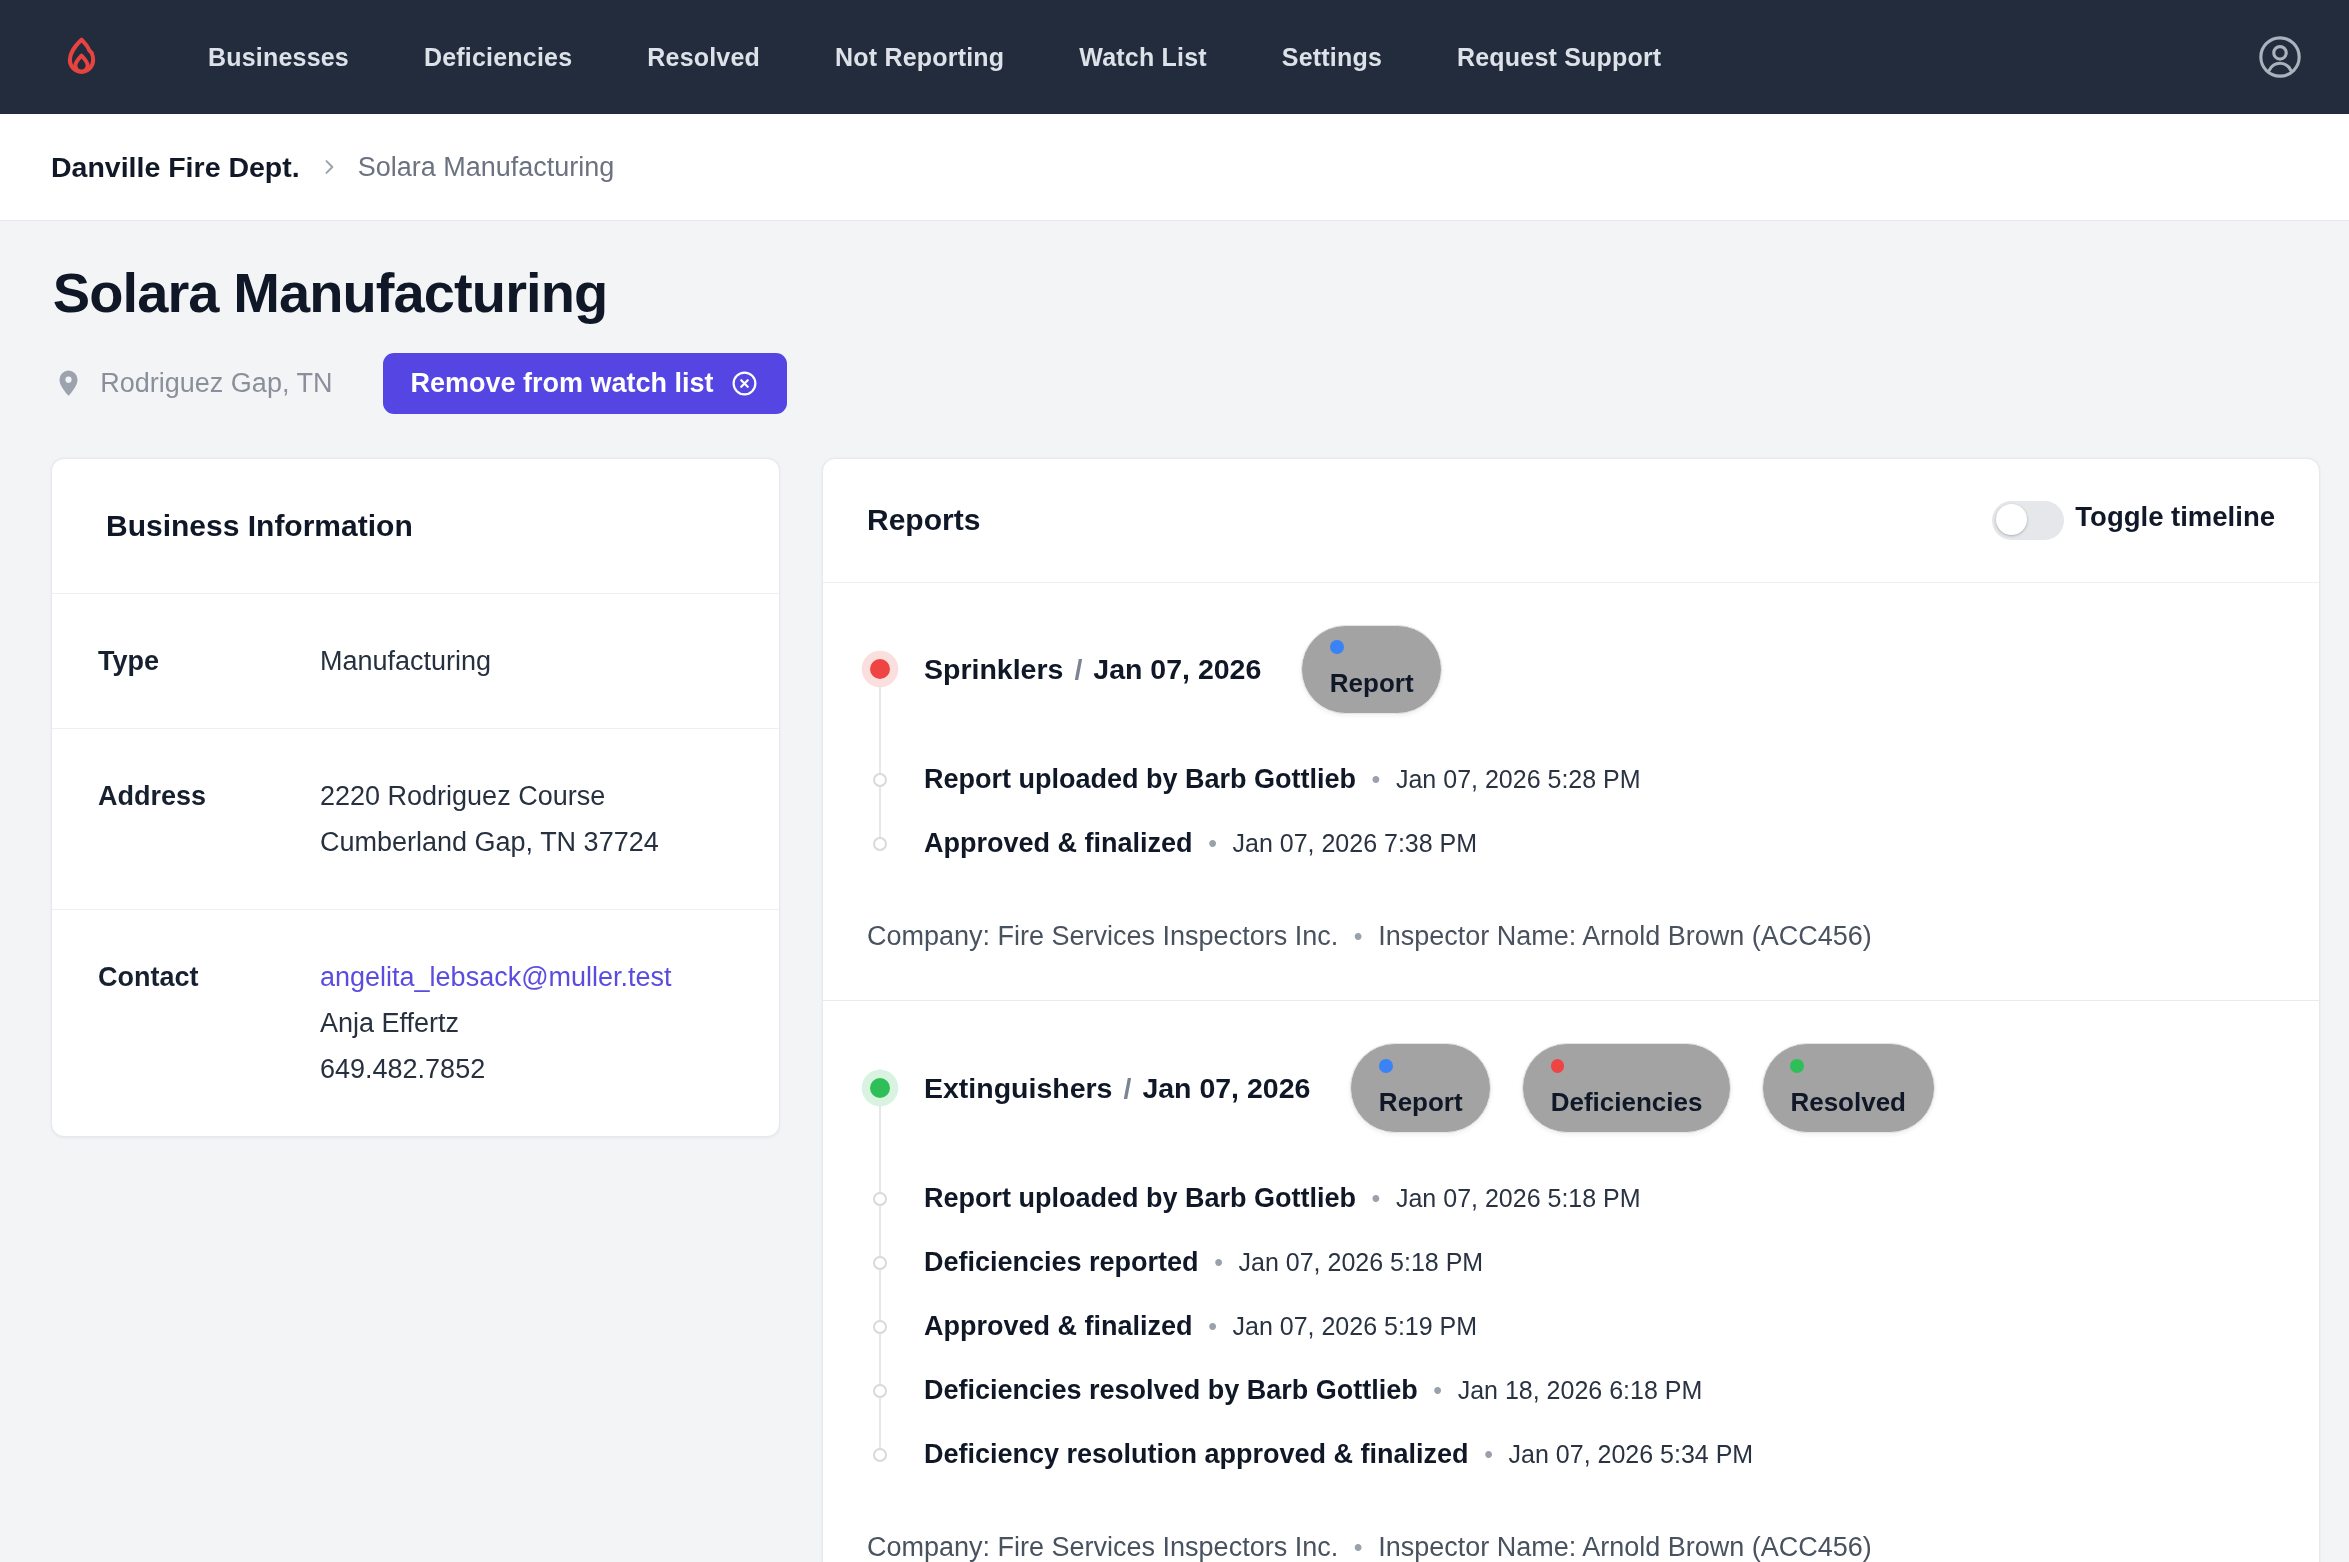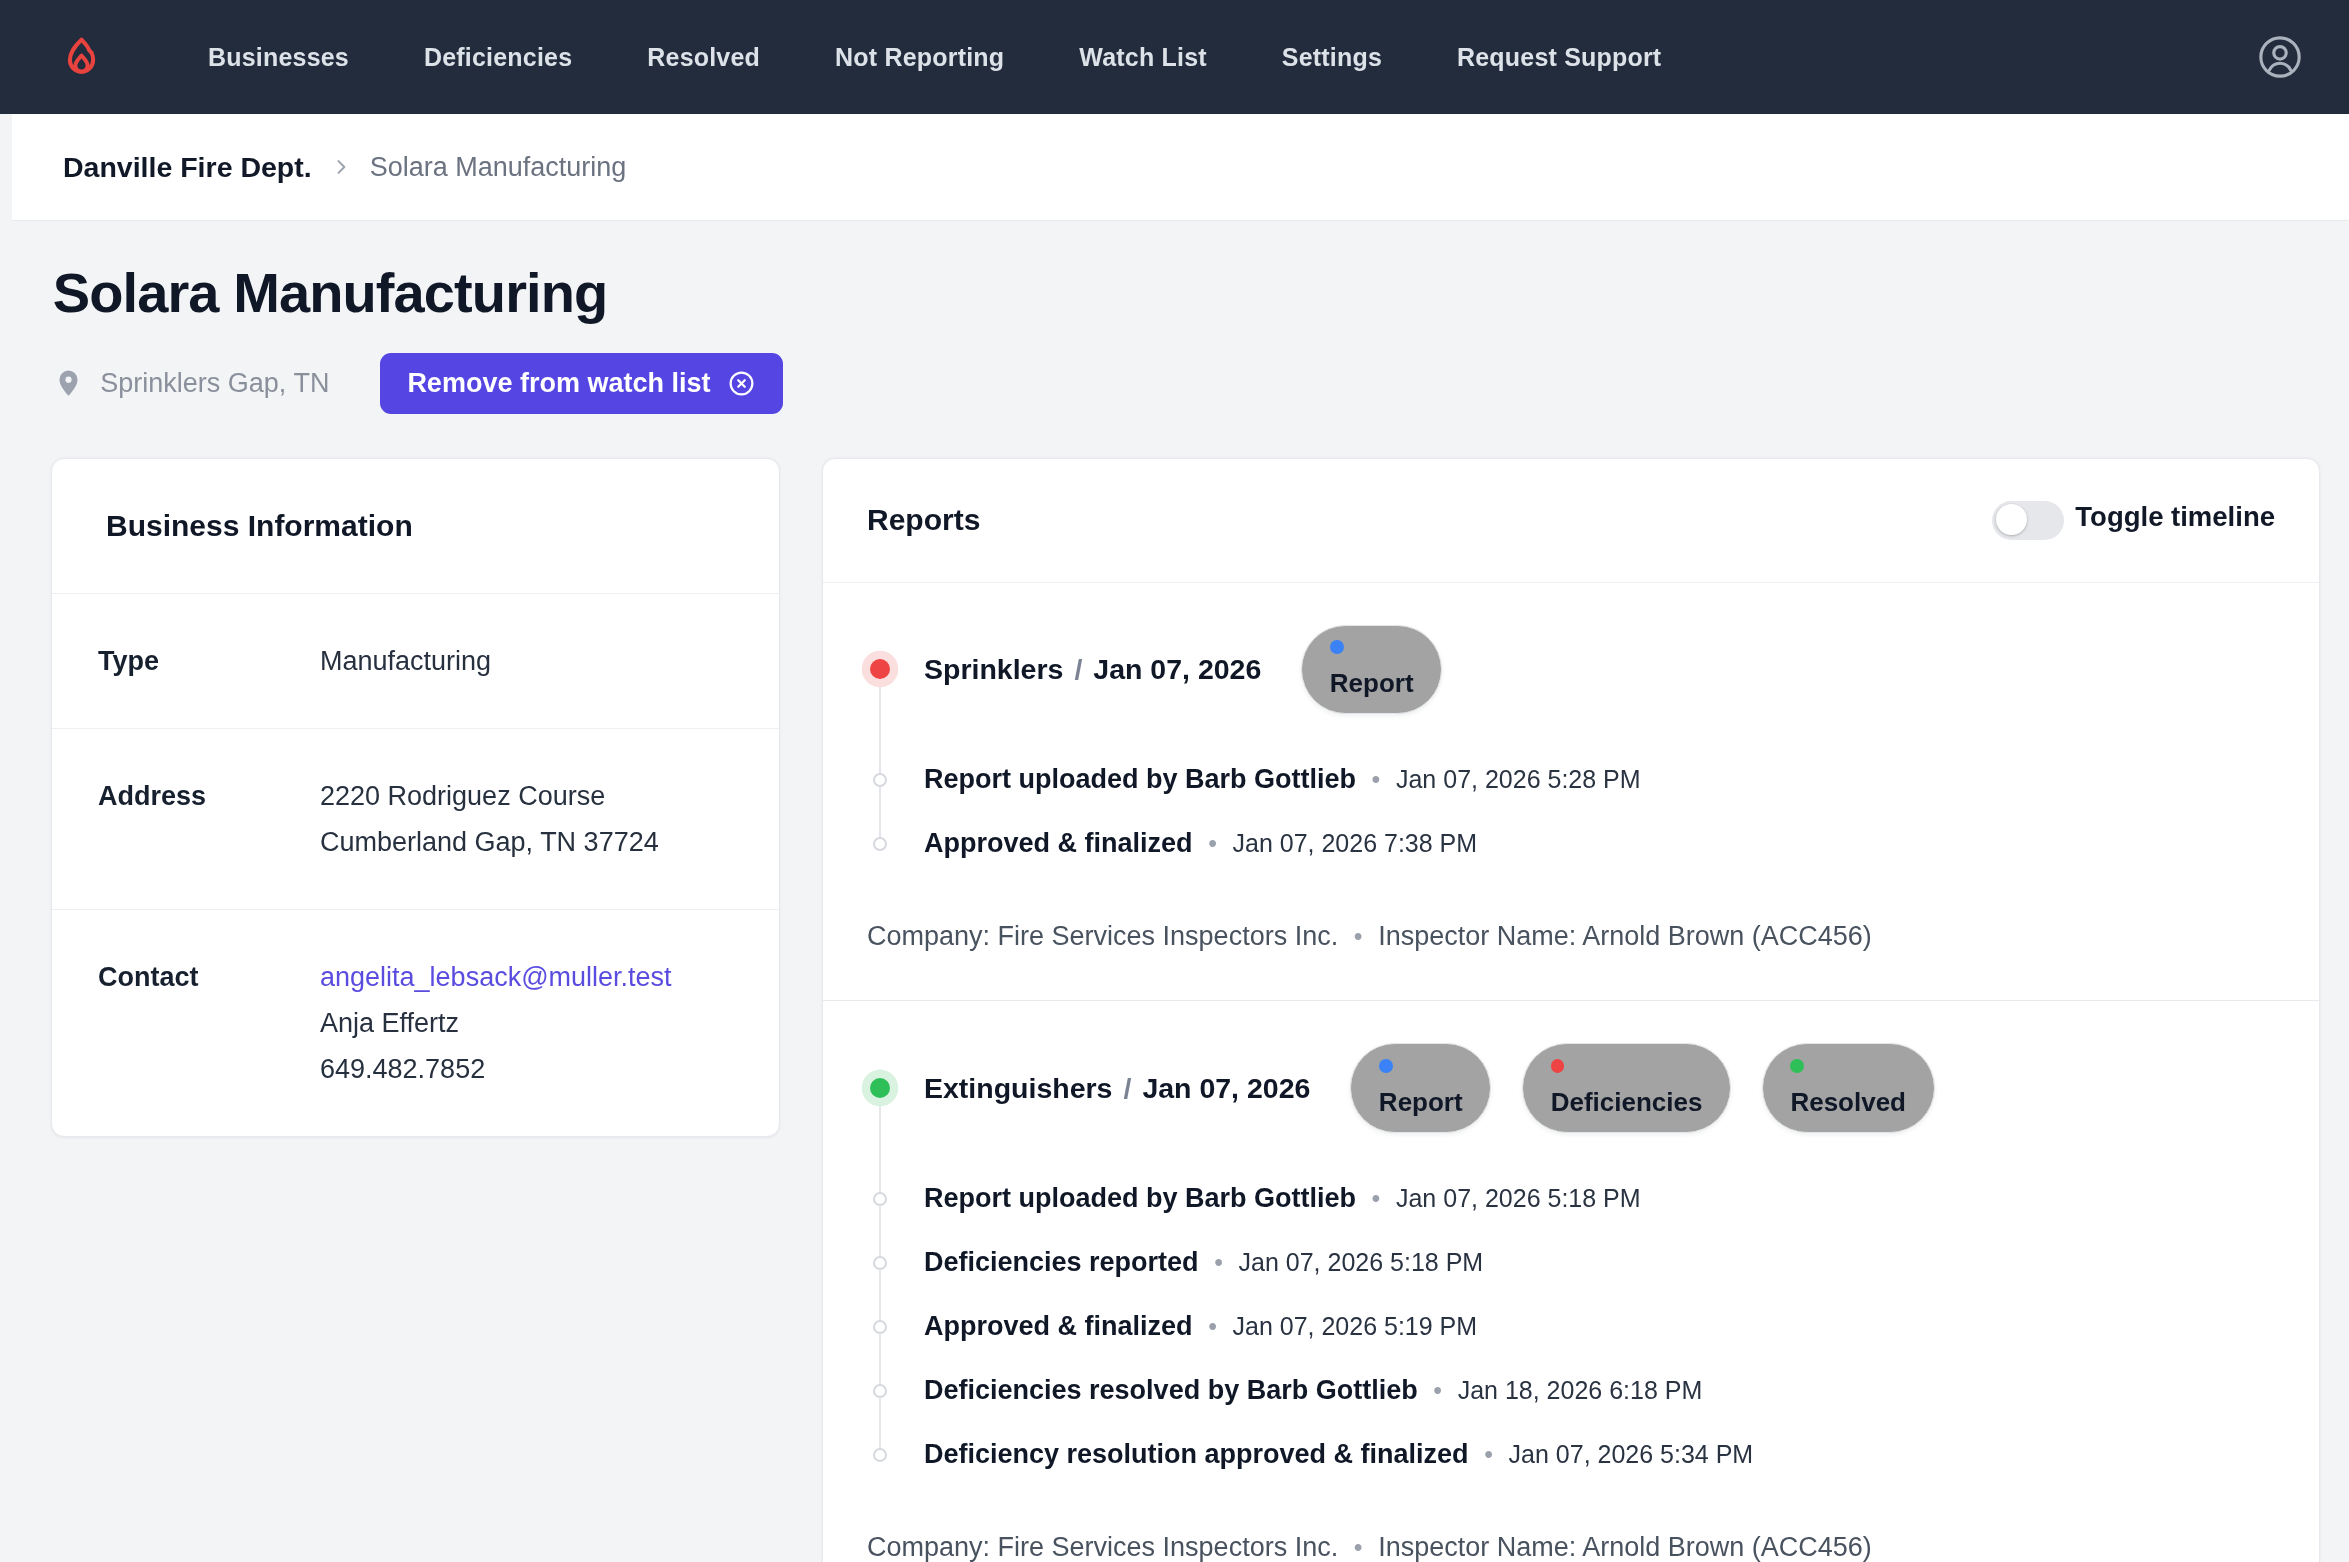--- a/index.html
+++ b/index.html
@@ -10,21 +10,21 @@
   
   .navbar { height:114px; flex:none; background:#222c3c; display:flex; align-items:center; padding:0 44px 0 51px; }
   .logo { width:61px; height:61px; display:flex; align-items:center; justify-content:center; cursor:pointer; }
   .logo svg { width:57px; height:57px; }
   .nav-links { display:flex; gap:75px; margin-left:96px; }
   .nav-link { color:#dde2e9; font-size:25px; font-weight:600; text-decoration:none; cursor:pointer; letter-spacing:0.2px; }
   .account { margin-left:auto; width:51px; height:51px; cursor:pointer; display:flex; align-items:center; justify-content:center; }
   .account svg { width:50px; height:50px; }
 
   
-  .breadcrumb-bar { height:107px; flex:none; background:#ffffff; border-bottom:0.9px solid #e7e9ee; display:flex; align-items:center; padding:0 51px; gap:19px;margin-left:12px; }
+  .breadcrumb-bar { height:107px; flex:none; background:#ffffff; border-bottom:0.9px solid #e7e9ee; display:flex; align-items:center; padding:0 51px; gap:19px; }
   .crumb-root { font-size:28.5px; font-weight:700; color:#111827; text-decoration:none; cursor:pointer; }
   .crumb-chevron { width:20px; height:20px; }
   .crumb-current { font-size:27px; font-weight:500; color:#6b7280; }
 
   
   .main { padding:39px 29px 0 51px; flex:1; }
   .page-title { margin:0 0 27.5px 1.8px; font-size:56px; font-weight:800; letter-spacing:-0.9px; color:#101828; }
   .title-meta { display:flex; align-items:center; gap:16.5px; margin:0 0 44px 1.8px; }
   .pin-icon { width:31px; height:31px; }
   .location-text { font-size:27px; color:#8a909b; }
@@ -124,21 +124,21 @@
   </div>
 
   <main class="main">
 
     <h1 class="page-title">Solara Manufacturing</h1>
 
     <div class="title-meta">
       <svg class="pin-icon" viewBox="0 0 24 24" fill="#9ca3af">
           <path d="M12 2a7 7 0 0 0-7 7c0 4.6 5.3 10.6 6.6 12a.6.6 0 0 0 .9 0C13.7 19.6 19 13.6 19 9a7 7 0 0 0-7-7zm0 9.4A2.4 2.4 0 1 1 12 6.6a2.4 2.4 0 0 1 0 4.8z"></path>
         </svg>
-      <span class="location-text">Sprinklers Gap, TN</span>
+      <span class="location-text">Rodriguez Gap, TN</span>
       <button class="watch-btn">
         <span>Remove from watch list</span>
         <svg viewBox="0 0 24 24" fill="none" stroke="#ffffff" stroke-width="1.8" stroke-linecap="round">
             <circle cx="12" cy="12" r="9"></circle>
             <path d="M9.3 9.3l5.4 5.4M14.7 9.3l-5.4 5.4"></path>
           </svg>
       </button>
     </div>
 
     <div class="columns">

